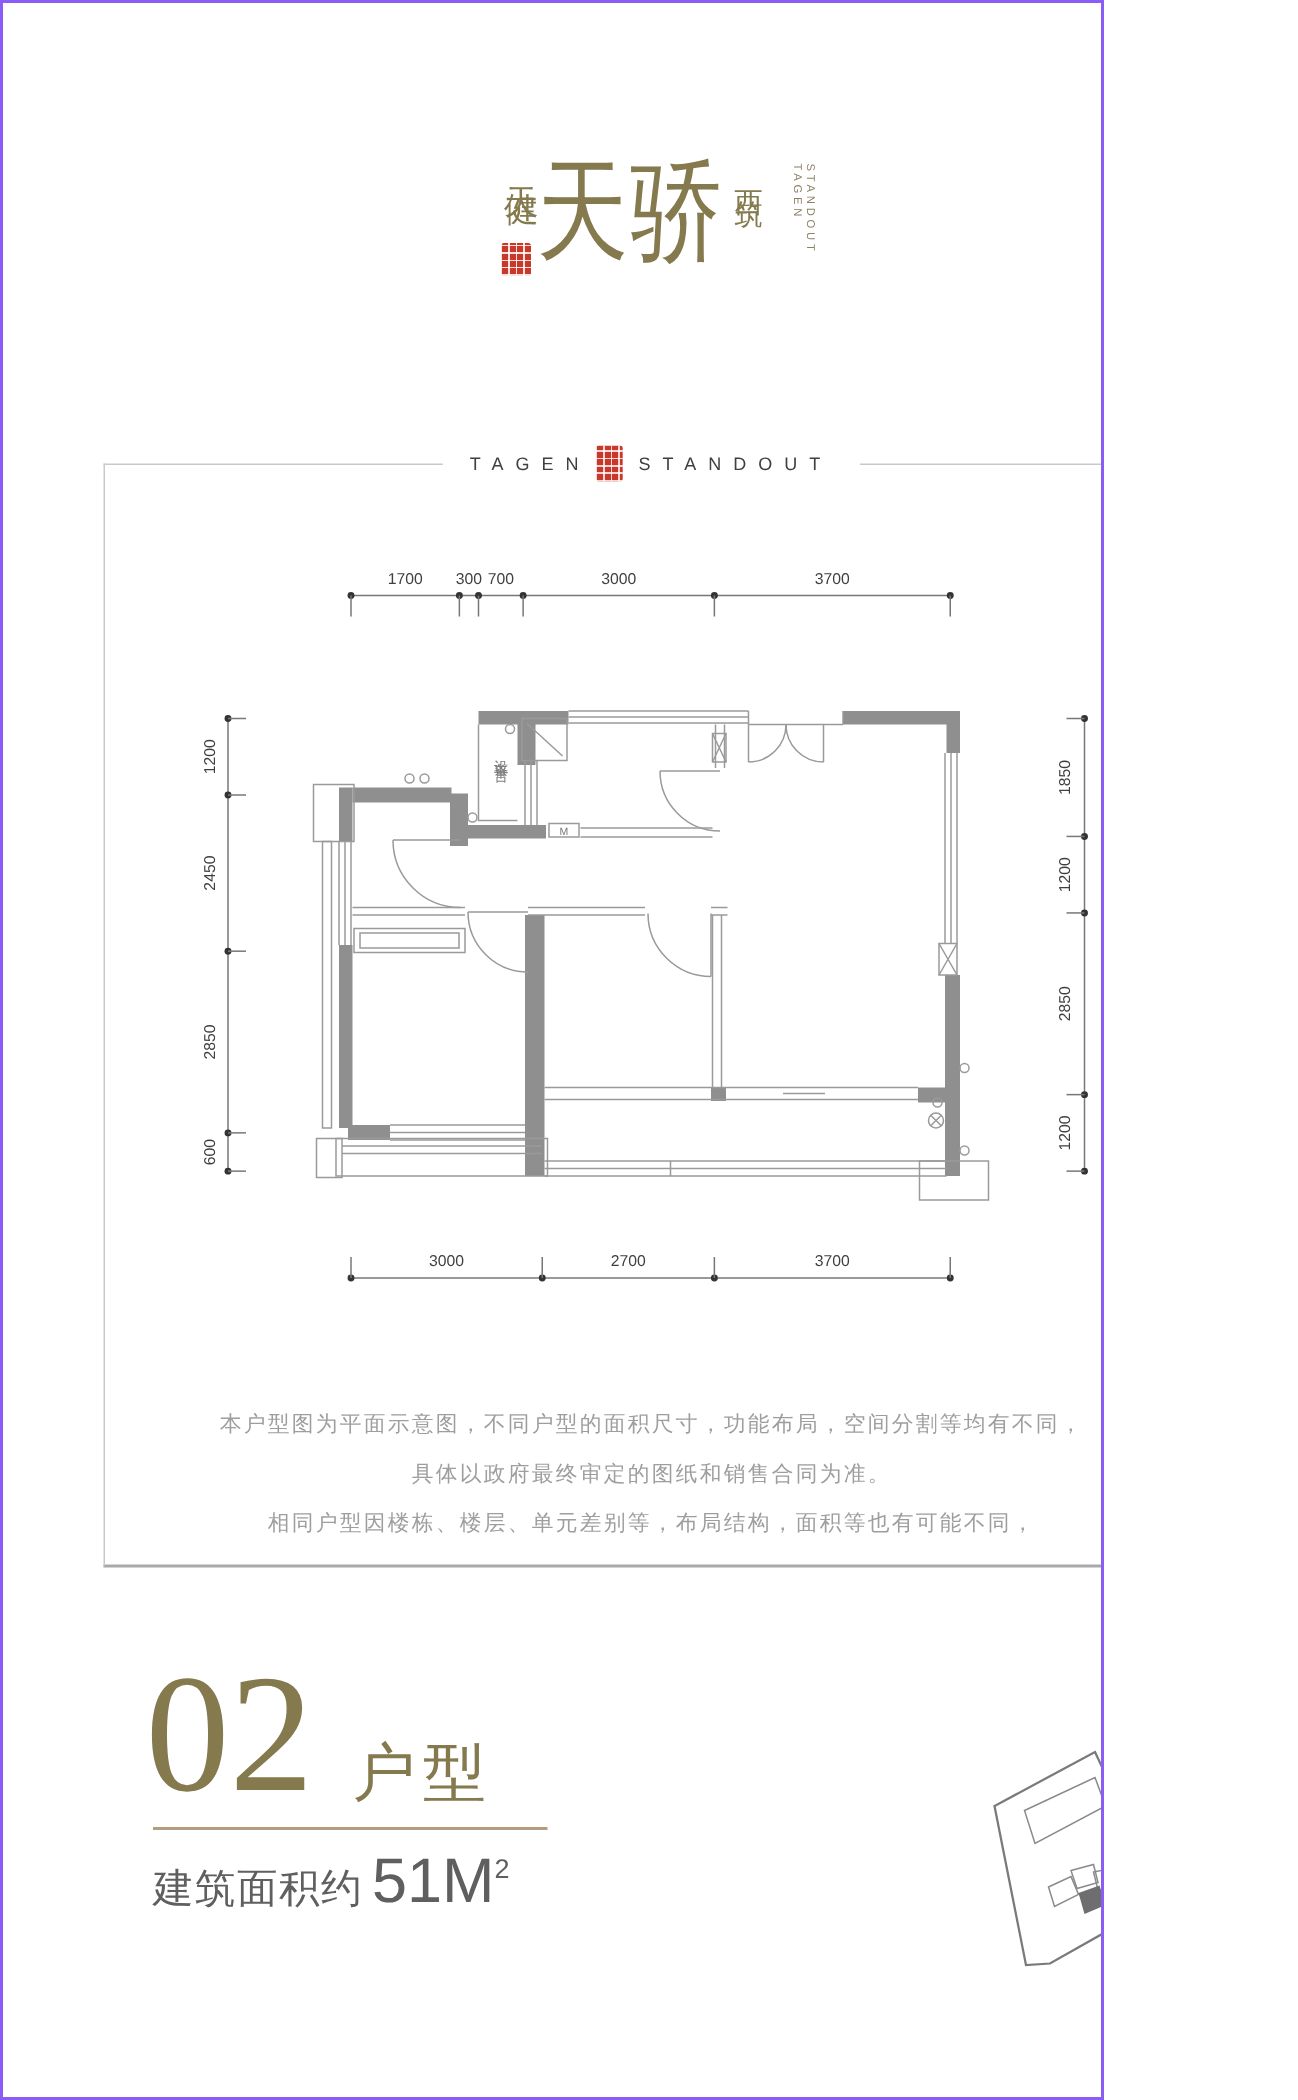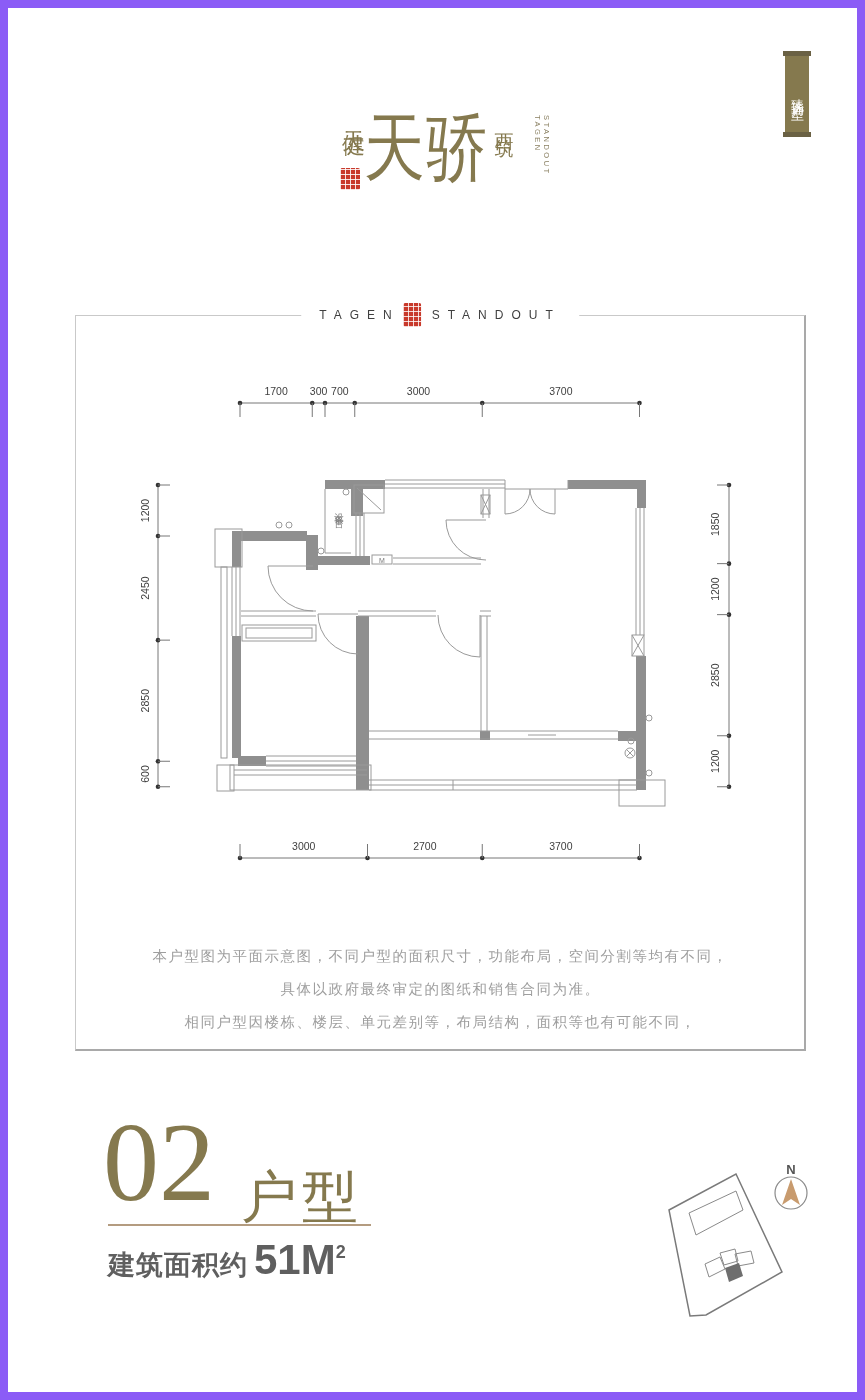--- a/index.html
+++ b/index.html
@@ -1,21 +1,21 @@
 <!DOCTYPE html>
 <html style="--olive: #85794E; --seal-red: #C8392B; --wall-gray: #8F8F8F; --tan: #C89B6E;"><head>
 <meta charset="utf-8">
 <style>
   :root{
     --olive:#85794E; --seal-red:#C8392B; --wall-gray:#8F8F8F; --tan:#C89B6E;
     --line:#9a9a9a; --dim:#3f3f3f;
   }
   *{margin:0;padding:0;box-sizing:border-box;}
   body{background:#fff;font-family:"Liberation Sans",sans-serif;}
-  .page{position:relative;width:865px;height:1400px;background:#fff;border:8px solid #8b5cf6;overflow:hidden;}
+  .page{position:relative;width:736px;height:1400px;background:#fff;border:2px solid #8b5cf6;overflow:hidden;}
 
   
   .brand{position:absolute;left:0;top:0;width:100%;height:240px;}
   .brand-side{position:absolute;left:330px;top:105px;writing-mode:vertical-rl;font-size:23px;color:var(--olive);letter-spacing:3px;font-family:"Liberation Serif",serif;}
   .brand-seal{position:absolute;left:332px;top:160px;width:20px;height:22px;background:var(--seal-red);
     background-image:repeating-linear-gradient(0deg,rgba(255,255,255,.85) 0 1px,transparent 1px 5px),repeating-linear-gradient(90deg,rgba(255,255,255,.85) 0 1px,transparent 1px 5px);
     background-blend-mode:normal;border-radius:2px;}
   .brand-main{position:absolute;left:356px;top:100px;font-size:74px;line-height:1.1;color:var(--olive);font-family:"Liberation Serif",serif;transform:scaleX(.82);transform-origin:left top;letter-spacing:2px;}
   .brand-suffix{position:absolute;left:483px;top:110px;writing-mode:vertical-rl;font-size:19px;color:var(--olive);letter-spacing:6px;font-family:"Liberation Serif",serif;}
   .brand-en1,.brand-en2{position:absolute;top:107px;font-size:7.5px;letter-spacing:2.5px;color:#8b8163;transform:rotate(90deg);transform-origin:left top;white-space:nowrap;}
@@ -39,23 +39,23 @@
   #plan-svg{position:absolute;left:130px;top:360px;width:600px;height:510px;}
   .walls{fill:var(--wall-gray);stroke:none;}
   .thin{stroke:var(--line);stroke-width:1;fill:none;}
   .equip-label{position:absolute;left:324px;top:497px;height:58px;writing-mode:vertical-rl;font-size:9.5px;letter-spacing:2px;color:#808080;}
 
   
   .disclaimer{position:absolute;left:67px;top:932px;width:731px;text-align:center;color:#9e9e9e;font-size:14.5px;line-height:33px;letter-spacing:1.5px;}
 
   
   .unit-number{position:absolute;left:95px;top:1098px;font-size:112px;line-height:1;color:var(--olive);font-family:"Liberation Serif",serif;}
-  .unit-type{position:absolute;left:233px;top:1152px;font-size:56px;color:var(--olive);letter-spacing:5px;font-family:"Liberation Serif",serif;}
+  .unit-type{position:absolute;left:233px;top:1152px;font-size:42px;color:var(--olive);letter-spacing:5px;font-family:"Liberation Serif",serif;}
   .unit-divider{position:absolute;left:100px;top:1216px;width:263px;height:2px;background:#b49c80;}
-  .unit-area{position:absolute;left:100px;top:1228px;display:flex;align-items:baseline;color:#5f5f5f;font-weight:bold;}
+  .unit-area{position:absolute;left:100px;top:1228px;display:flex;align-items:baseline;color:#5f5f5f;}
   .unit-area .label{font-size:27px;letter-spacing:1px;}
   .unit-area .value{font-size:42px;margin-left:6px;font-family:"Liberation Sans",sans-serif;}
   .unit-area .sup{font-size:18px;transform:translateY(-16px);display:inline-block;}
 
   
   #site-svg{position:absolute;left:640px;top:1138px;width:160px;height:185px;}
 </style>
 </head>
 <body>
 

